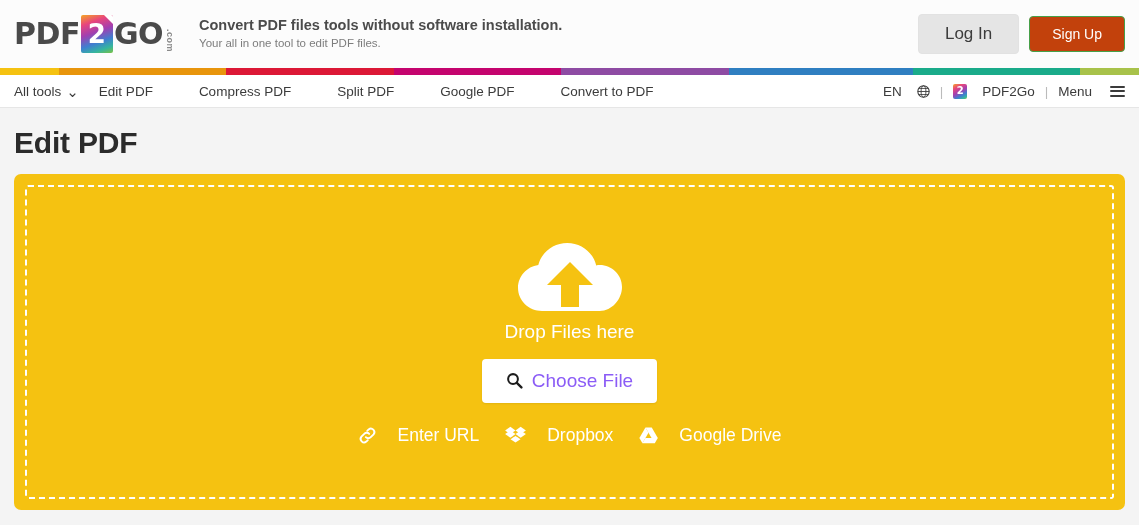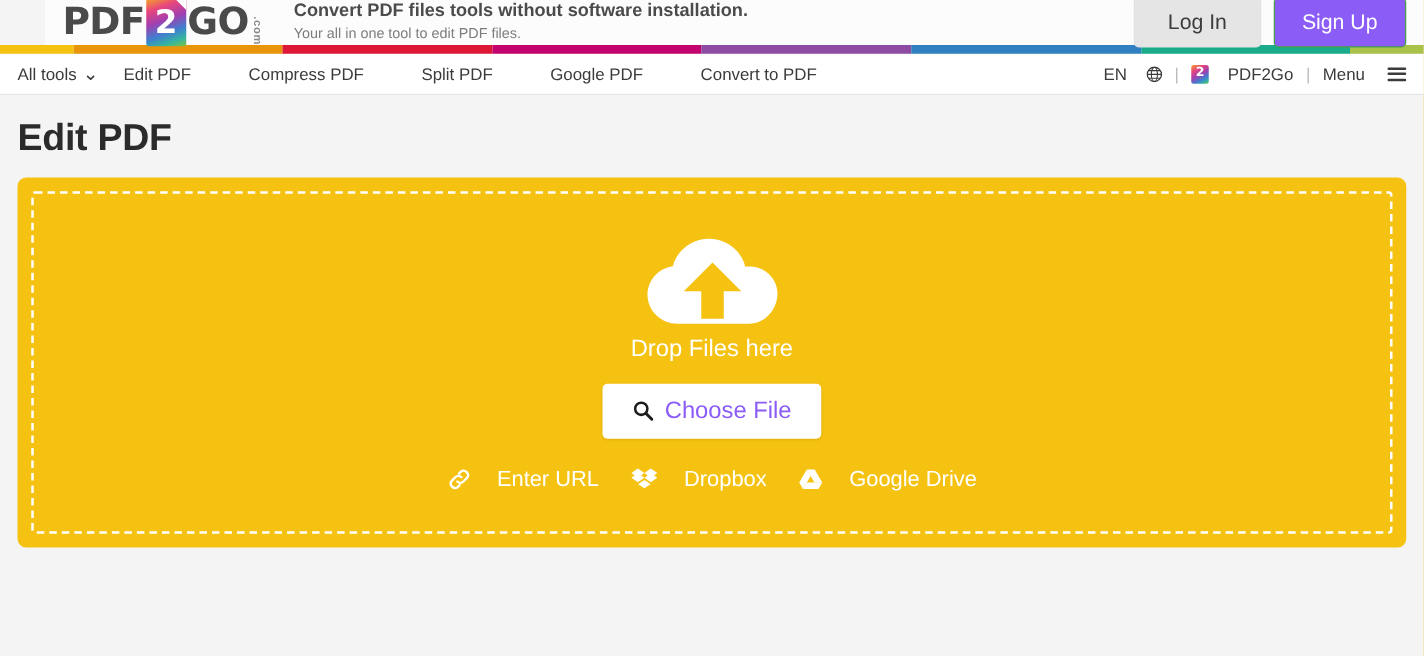--- a/index.html
+++ b/index.html
@@ -6,27 +6,26 @@
   html,body { width:1139px; height:525px; overflow:hidden; }
   body {
     background:#f4f4f4;
     font-family:"Liberation Sans", sans-serif;
     color:#333;
     -webkit-font-smoothing:antialiased;
   }
 
   
   .topbar{
-    height:36px;
+    height:68px;
     background:#fcfcfc;
     display:flex;
     align-items:center;
     padding:0 14px;
     position:relative;
-    margin-left:36px;
   }
   .logo{
     display:flex;
     align-items:center;
     height:40px;
     margin-right:18px;
     flex:none;
   }
   .logo-text{
     font-size:30px;
@@ -80,25 +79,25 @@
     background:#e5e5e5;
     border:1px solid #e2e2e2;
     border-radius:4px;
     padding:9px 26px;
     font-size:17px;
     color:#3c3c3c;
     cursor:pointer;
     font-family:"Liberation Sans", sans-serif;
   }
   .btn-signup{
-    background:#8b5cf6;
+    background:#c2410c;
     border:1px solid #46a049;
     border-radius:4px;
     padding:9px 22px;
-    font-size:17px;
+    font-size:14px;
     color:#fff;
     cursor:pointer;
     font-family:"Liberation Sans", sans-serif;
   }
 
   
   .stripe{ display:flex; height:7px; width:100%; }
   .stripe i{ display:block; height:100%; }
 
   
@@ -160,21 +159,21 @@
     color:#3a3a3a;
     max-width:1100px;
     margin-bottom:17px;
   }
 
   
   .dropzone{
     position:relative;
     background:#f5c211;
     border-radius:7px;
-    height:296px;
+    height:336px;
     display:flex;
     flex-direction:column;
     align-items:center;
     justify-content:center;
     overflow:hidden;
   }
   .dash{
     position:absolute;
     top:11px;left:11px;right:11px;bottom:11px;
     border:2px dashed #ffffff;

